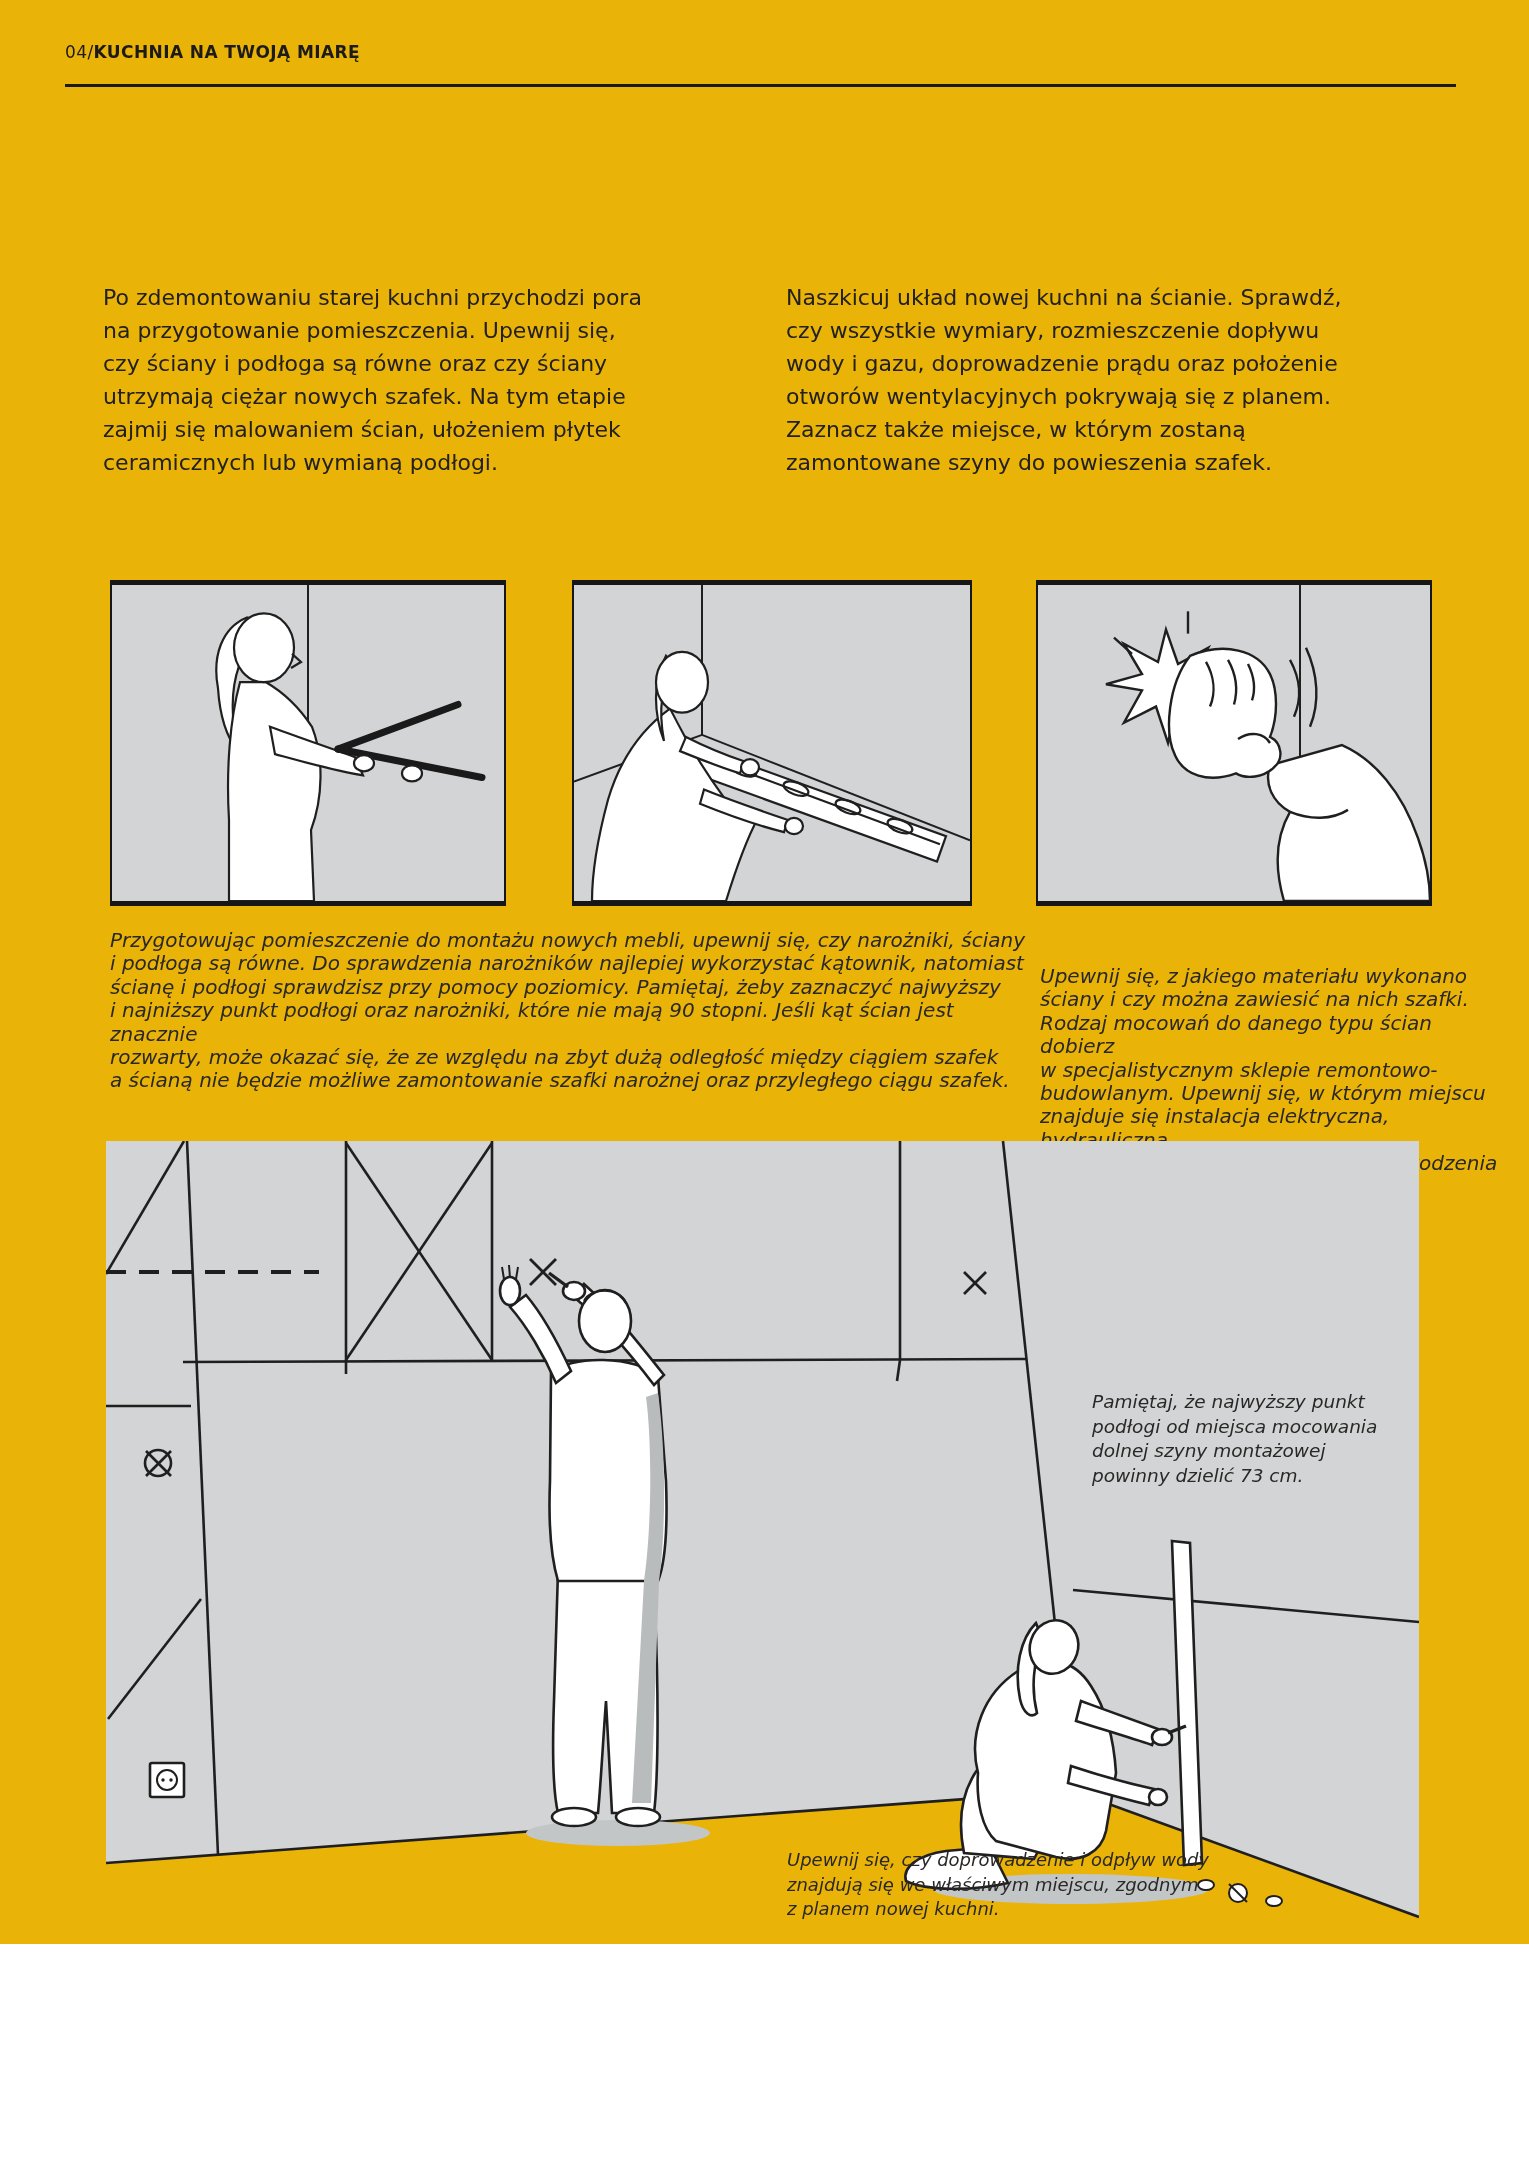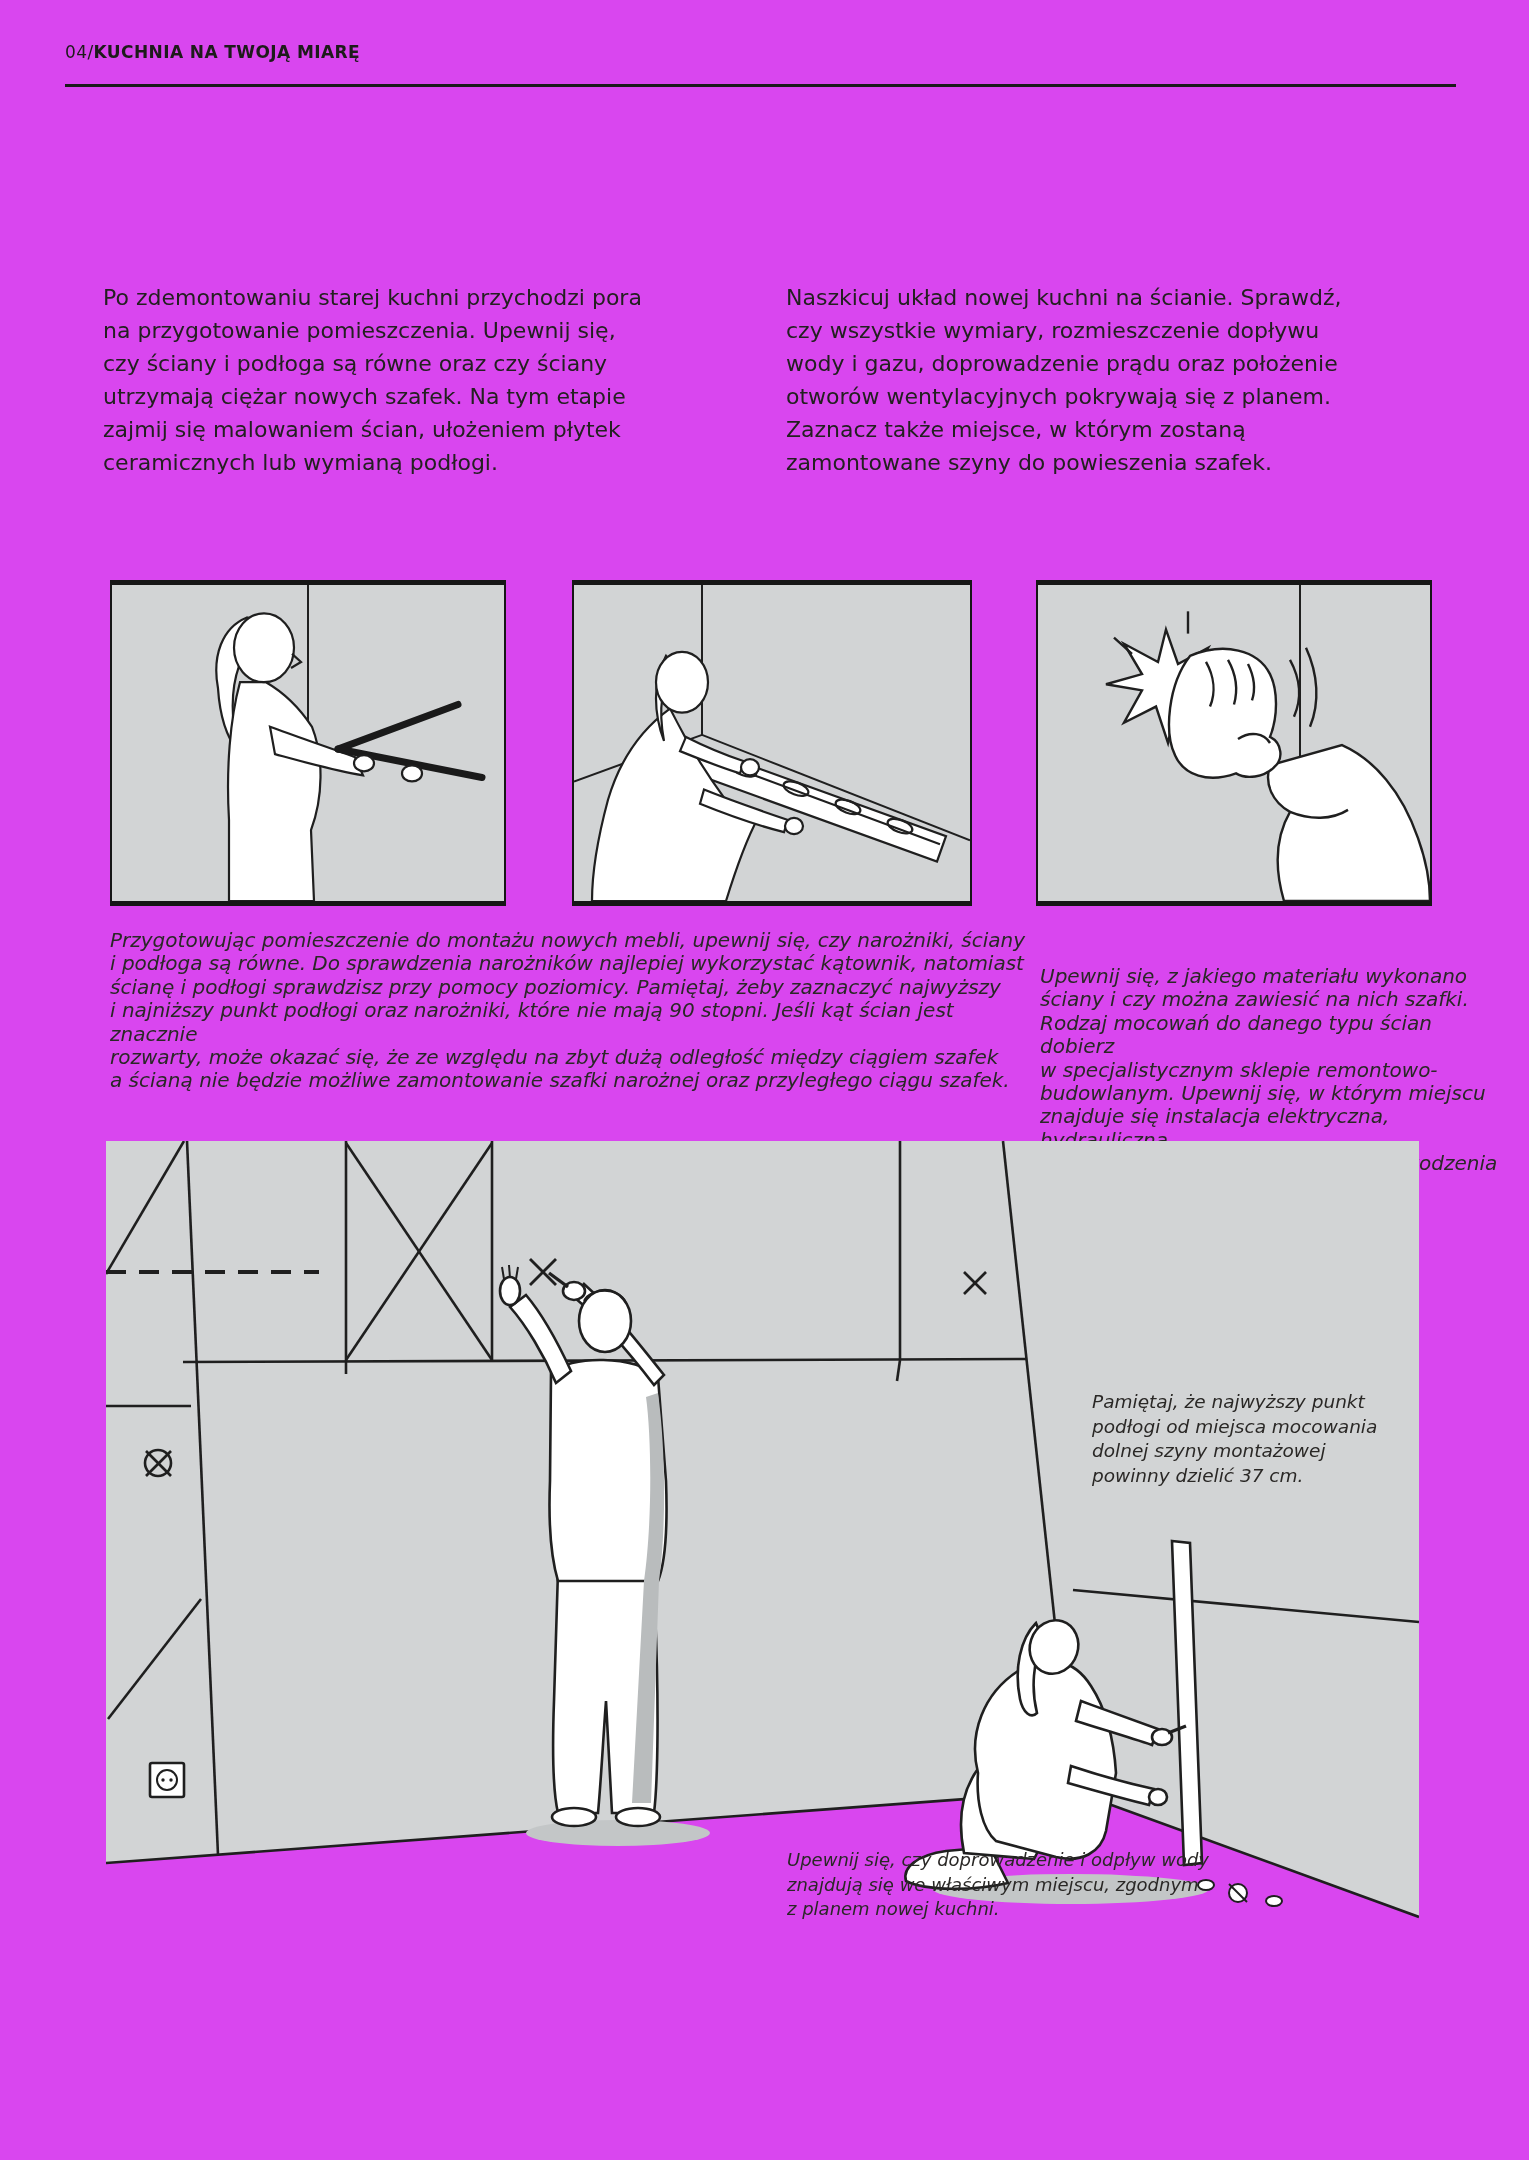--- a/index.html
+++ b/index.html
@@ -1,17 +1,17 @@
 <!DOCTYPE html>
 <html lang="pl"><head>
 <meta charset="utf-8">
 <style>
   html,body{margin:0;padding:0;background:#ffffff;}
   .page{
-    position:relative;width:1529px;height:2160px;background:#d946ef;
+    position:relative;width:1529px;height:1944px;background:#eab308;
     font-family:"DejaVu Sans",sans-serif;color:#1d1b1a;overflow:hidden;
   }
   .abs{position:absolute;}
   .preline{white-space:pre-line;}
   
   .header-row{left:65px;top:42px;font-size:17px;letter-spacing:.4px;color:#1d1b1a;}
   .header-row .pn{font-weight:400;}
   .header-row .st{font-weight:bold;}
   .header-rule{left:65px;top:84px;width:1391px;height:3px;background:#1a1a1a;}
   
@@ -256,19 +256,19 @@
         <circle cx="61" cy="639" r="10" fill="none" stroke-width="2"></circle>
         <circle cx="57" cy="639" r="1.7" fill="#1f1f1f" stroke="none"></circle>
         <circle cx="65" cy="639" r="1.7" fill="#1f1f1f" stroke="none"></circle>
       </g>
     </svg>
   </div>
 
   <div class="abs note-rail preline">Pamiętaj, że najwyższy punkt
 podłogi od miejsca mocowania
 dolnej szyny montażowej
-powinny dzielić 37 cm.</div>
+powinny dzielić 73 cm.</div>
 
   <div class="abs caption cap-bottom preline">Upewnij się, czy doprowadzenie i odpływ wody
 znajdują się we właściwym miejscu, zgodnym
 z planem nowej kuchni.</div>
 
 </div>
 
 </body></html>

